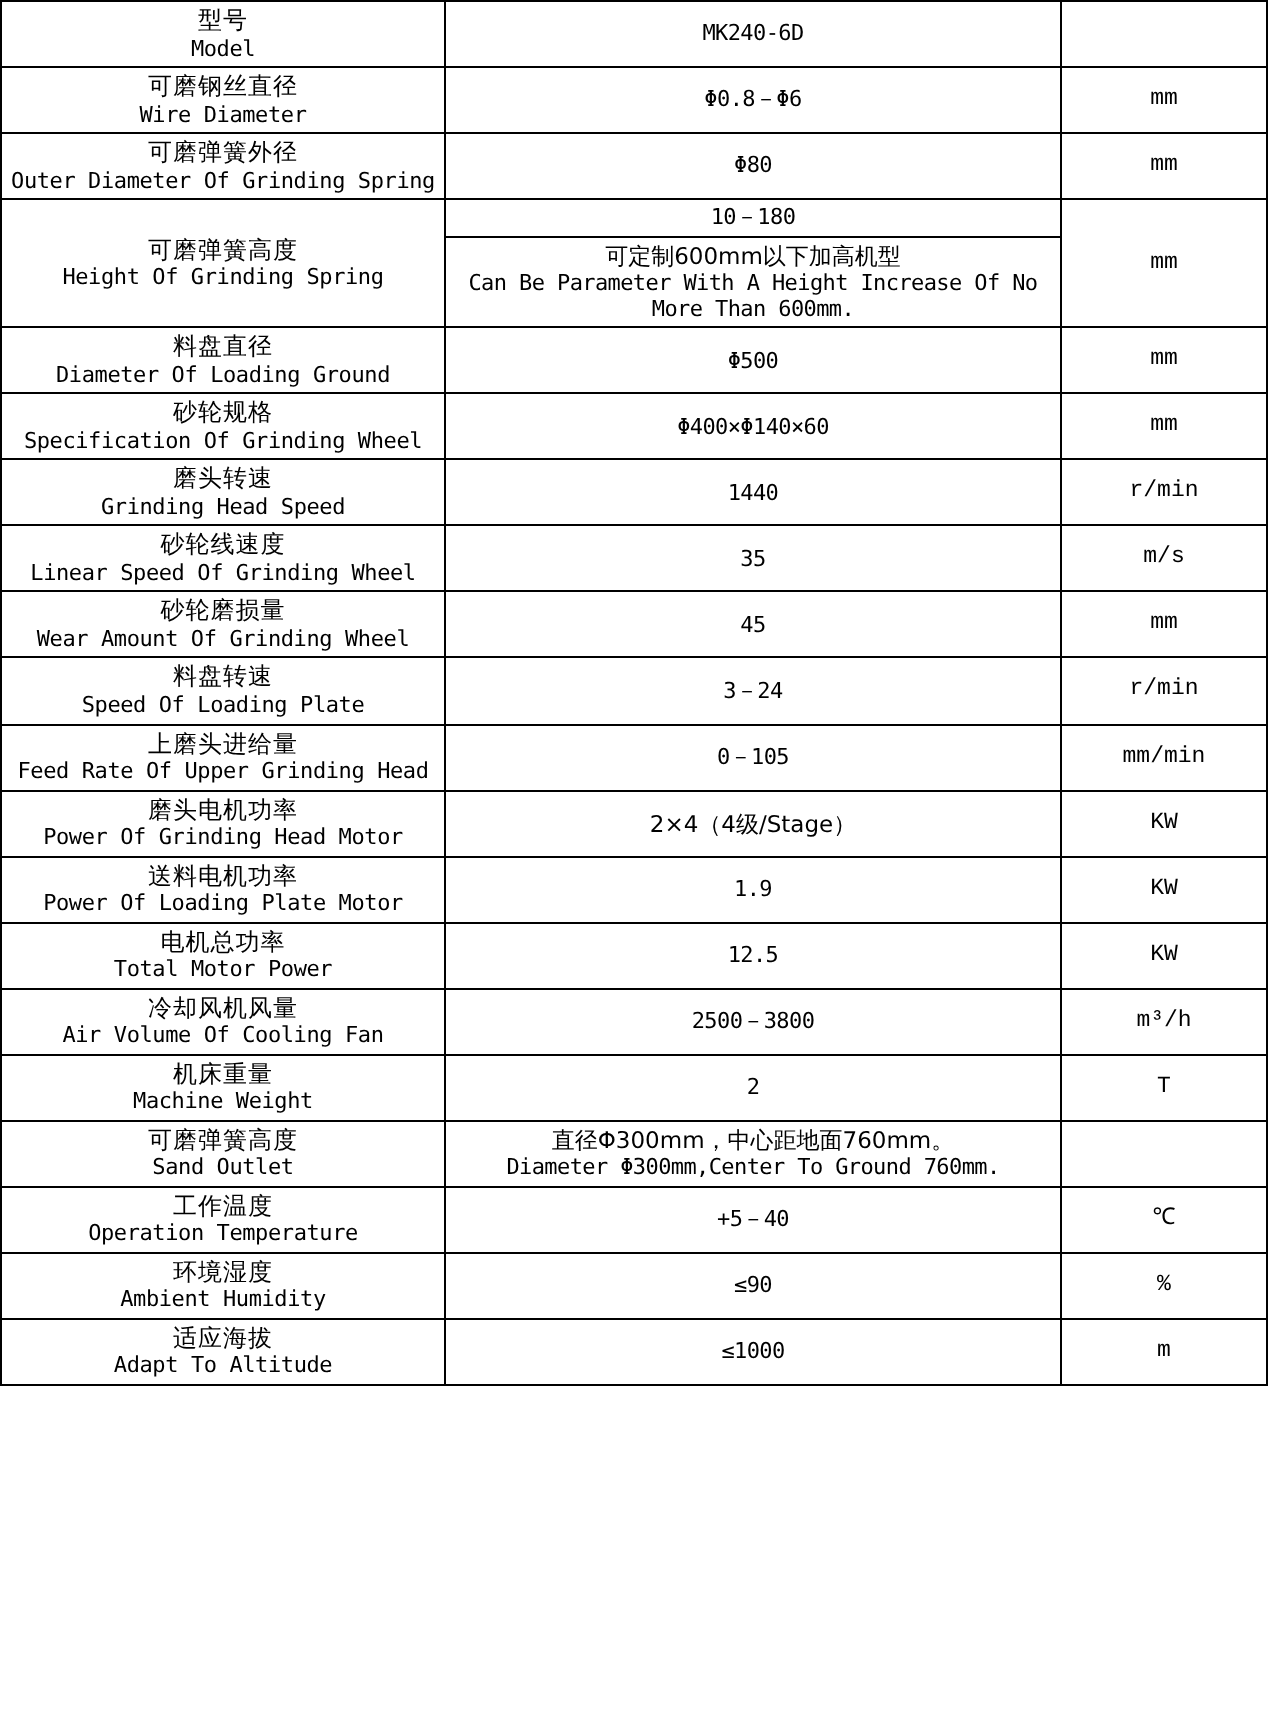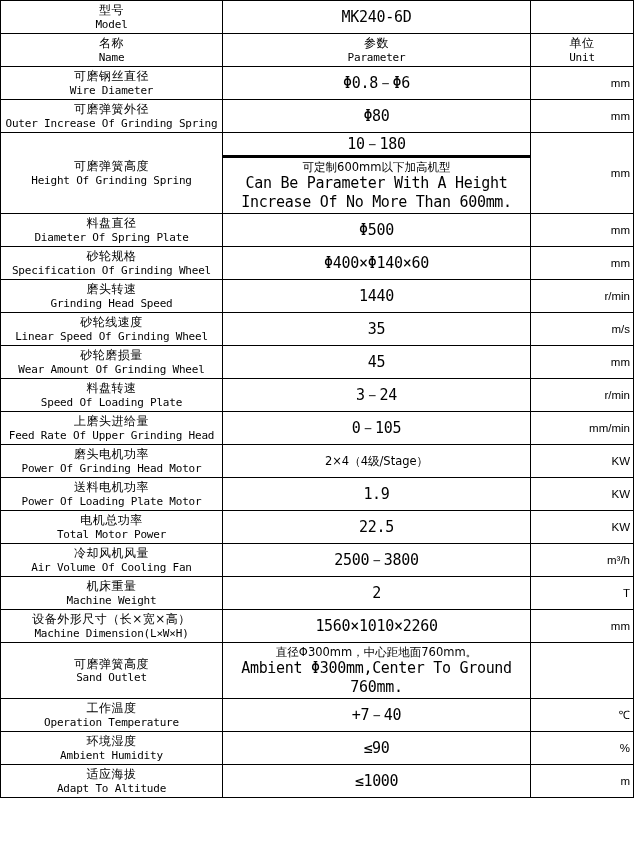--- a/index.html
+++ b/index.html
@@ -35,40 +35,39 @@
     letter-spacing: 0.5px;
     display: block;
   }
   .en {
     font-size: 11px;
     font-family: "DejaVu Sans Mono", monospace;
     letter-spacing: -0.2px;
     display: block;
   }
   .val {
-    font-size: 15px;
+    font-size: 11px;
     font-family: "DejaVu Sans Mono", monospace;
     letter-spacing: -0.3px;
     display: block;
   }
   .val-cn {
     font-size: 11.5px;
     font-family: "DejaVu Sans", sans-serif;
     letter-spacing: 0px;
     display: block;
   }
   .unit {
     font-size: 11.5px;
-    font-family: Liberation Sans, sans-serif;
-    display: block;
-    text-align: right;
+    font-family: Liberation Mono, monospace;
+    display: block;
   }
   .split-cell { padding: 0 !important; }
   .split-top {
-    border-bottom: 3px solid #000000;
+    border-bottom: 1px solid #000000;
     padding: 2px 3px;
   }
   .split-bottom {
     padding: 2px 3px;
   }
 </style>
 </head>
 <body>
 
 <table id="spec-table">
@@ -85,52 +84,38 @@
         <span class="en">Model</span>
       </td>
       <td>
         <span class="val">MK240-6D</span>
       </td>
       <td>
         <span class="unit"></span>
       </td>
     </tr>
 
-    <tr>
-      <td>
-        <span class="cn">名称</span>
-        <span class="en">Name</span>
-      </td>
-      <td>
-        <span class="cn">参数</span>
-        <span class="en">Parameter</span>
-      </td>
-      <td>
-        <span class="cn">单位</span>
-        <span class="en">Unit</span>
-      </td>
-    </tr>
 
     <tr>
       <td>
         <span class="cn">可磨钢丝直径</span>
         <span class="en">Wire Diameter</span>
       </td>
       <td>
         <span class="val">Φ0.8－Φ6</span>
       </td>
       <td>
         <span class="unit">mm</span>
       </td>
     </tr>
 
     <tr>
       <td>
         <span class="cn">可磨弹簧外径</span>
-        <span class="en">Outer Increase Of Grinding Spring</span>
+        <span class="en">Outer Diameter Of Grinding Spring</span>
       </td>
       <td>
         <span class="val">Φ80</span>
       </td>
       <td>
         <span class="unit">mm</span>
       </td>
     </tr>
 
     <tr>
@@ -148,21 +133,21 @@
         </div>
       </td>
       <td>
         <span class="unit">mm</span>
       </td>
     </tr>
 
     <tr>
       <td>
         <span class="cn">料盘直径</span>
-        <span class="en">Diameter Of Spring Plate</span>
+        <span class="en">Diameter Of Loading Ground</span>
       </td>
       <td>
         <span class="val">Φ500</span>
       </td>
       <td>
         <span class="unit">mm</span>
       </td>
     </tr>
 
     <tr>
@@ -268,21 +253,21 @@
         <span class="unit">KW</span>
       </td>
     </tr>
 
     <tr>
       <td>
         <span class="cn">电机总功率</span>
         <span class="en">Total Motor Power</span>
       </td>
       <td>
-        <span class="val">22.5</span>
+        <span class="val">12.5</span>
       </td>
       <td>
         <span class="unit">KW</span>
       </td>
     </tr>
 
     <tr>
       <td>
         <span class="cn">冷却风机风量</span>
         <span class="en">Air Volume Of Cooling Fan</span>
@@ -301,54 +286,42 @@
         <span class="en">Machine Weight</span>
       </td>
       <td>
         <span class="val">2</span>
       </td>
       <td>
         <span class="unit">T</span>
       </td>
     </tr>
 
-    <tr>
-      <td>
-        <span class="cn">设备外形尺寸（长×宽×高）</span>
-        <span class="en">Machine Dimension(L×W×H)</span>
-      </td>
-      <td>
-        <span class="val">1560×1010×2260</span>
-      </td>
-      <td>
-        <span class="unit">mm</span>
-      </td>
-    </tr>
 
     <tr>
       <td>
         <span class="cn">可磨弹簧高度</span>
         <span class="en">Sand Outlet</span>
       </td>
       <td>
         <span class="val-cn">直径Φ300mm，中心距地面760mm。</span>
-        <span class="val">Ambient Φ300mm,Center To Ground 760mm.</span>
+        <span class="val">Diameter Φ300mm,Center To Ground 760mm.</span>
       </td>
       <td>
         <span class="unit"></span>
       </td>
     </tr>
 
     <tr>
       <td>
         <span class="cn">工作温度</span>
         <span class="en">Operation Temperature</span>
       </td>
       <td>
-        <span class="val">+7－40</span>
+        <span class="val">+5－40</span>
       </td>
       <td>
         <span class="unit">℃</span>
       </td>
     </tr>
 
     <tr>
       <td>
         <span class="cn">环境湿度</span>
         <span class="en">Ambient Humidity</span>

